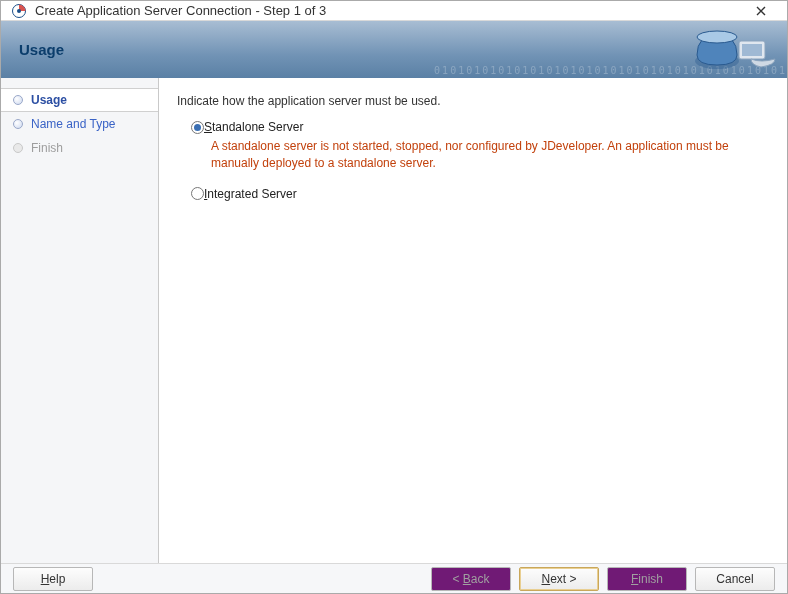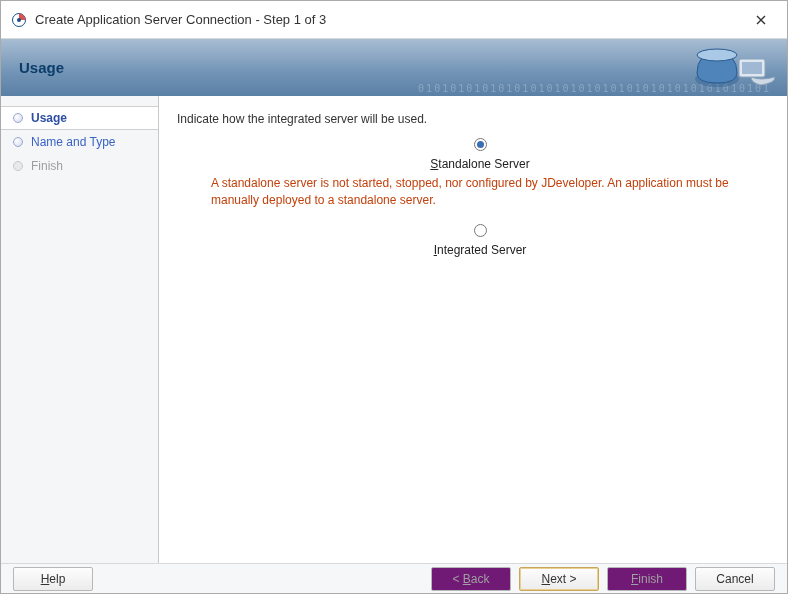--- a/index.html
+++ b/index.html
@@ -10,21 +10,21 @@
       width: 788px;
       height: 594px;
       overflow: hidden;
       border: 1px solid #aaa;
       display: flex;
       flex-direction: column;
     }
 
     
     .title-bar {
-      height: 38px;
+      height: 20px;
       display: flex;
       align-items: center;
       padding: 0 6px 0 10px;
       background: #fff;
       border-bottom: 1px solid #d9d9d9;
       justify-content: center;
     }
     .title-icon {
       width: 16px; height: 16px;
       margin-right: 8px;
@@ -62,21 +62,21 @@
       z-index: 2;
     }
     .banner-art {
       position: absolute;
       right: 8px; top: 4px;
       width: 90px; height: 48px;
       z-index: 2;
     }
     .banner-bits {
       position: absolute;
-      right: 16px; bottom: 2px;
+      right: 0; bottom: 2px;
       color: rgba(255,255,255,0.25);
       font-family: monospace;
       font-size: 10px;
       letter-spacing: 2px;
       white-space: nowrap;
       z-index: 1;
     }
 
     
     .main {
@@ -124,23 +124,21 @@
       padding: 16px 18px;
       color: #333;
     }
     .intro {
       margin-bottom: 12px;
       color: #333;
     }
     .radio-row {
       display: flex;
       align-items: center;
-      gap: 6px;
       margin: 6px 0 4px 14px;
-      flex-direction: column;
     }
     .radio-outer {
       width: 13px; height: 13px;
       border: 1px solid #777;
       border-radius: 50%;
       display: inline-flex; align-items: center; justify-content: center;
       background: #fff;
     }
     .radio-outer.selected::after {
       content: "";
@@ -234,21 +232,21 @@
       <span class="step-dot"></span>
       <span class="step-label">Name and Type</span>
     </div>
     <div class="step-item disabled">
       <span class="step-dot"></span>
       <span class="step-label">Finish</span>
     </div>
   </div>
 
   <div class="content">
-    <div class="intro">Indicate how  the integrated server will be used.</div>
+    <div class="intro">Indicate how  the application server must be used.</div>
 
     <div class="radio-row">
       <span class="radio-outer selected"></span>
       <span class="radio-label"><span></span><span class="mn">S</span><span>tandalone Server</span></span>
     </div>
     <div class="radio-desc">A standalone server is not started, stopped, nor configured by JDeveloper. An application must be manually deployed to a standalone server.</div>
 
     <div class="radio-row">
       <span class="radio-outer"></span>
       <span class="radio-label"><span></span><span class="mn">I</span><span>ntegrated Server</span></span>

